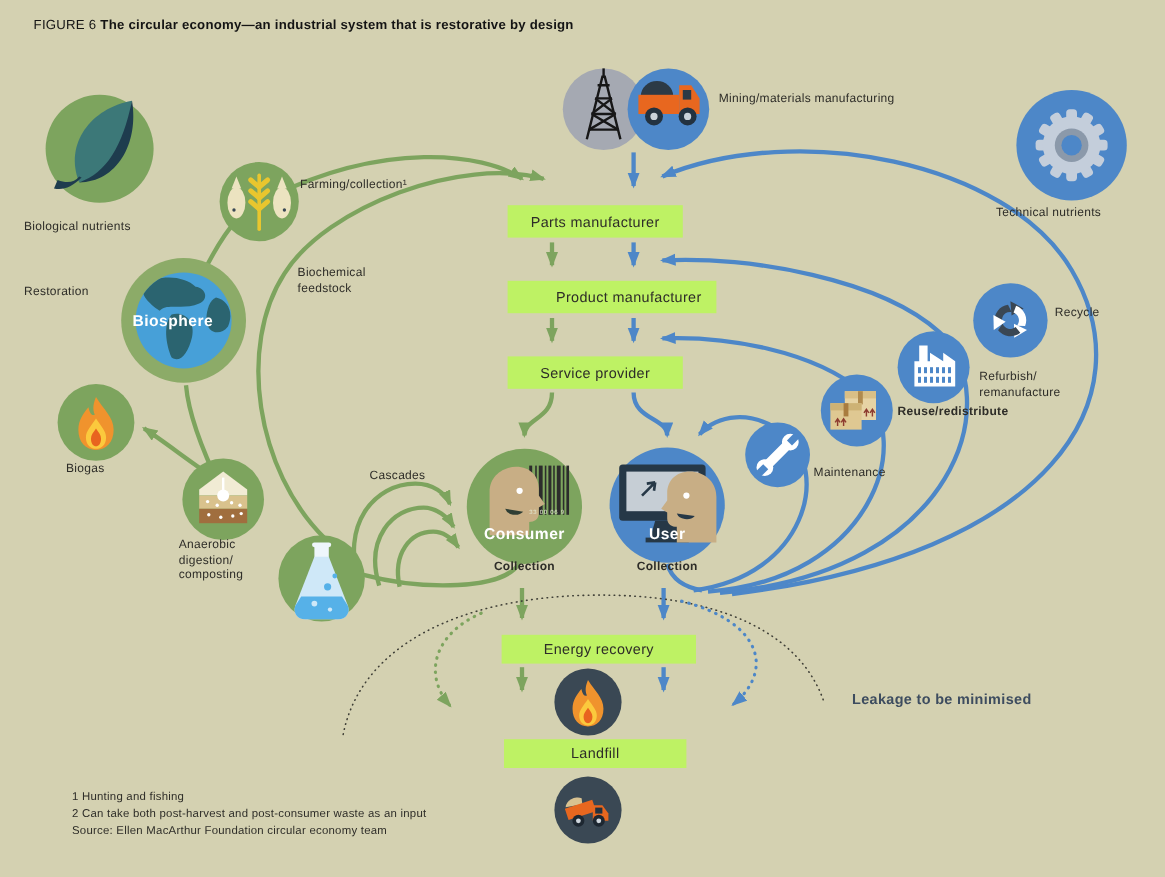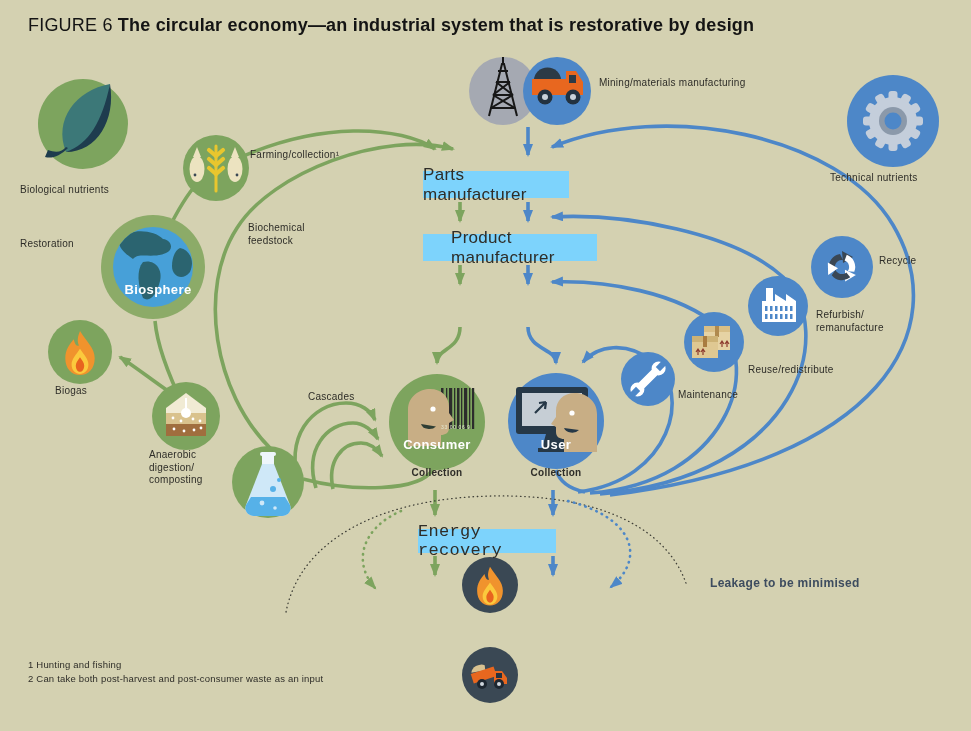--- a/index.html
+++ b/index.html
@@ -3,27 +3,27 @@
 <meta charset="utf-8">
 <style>
   html,body{margin:0;padding:0;background:#d4d1b1;}
   .stage{position:relative;width:971px;height:731px;background:#d4d1b1;overflow:hidden;
          font-family:"Liberation Sans",sans-serif;}
   svg.canvas{position:absolute;left:0;top:0;}
   .lbl{position:absolute;font-size:10px;line-height:1.25;color:#2e2d28;
        letter-spacing:.25px;white-space:pre-line;}
   .lbl-c{text-align:center;font-weight:bold;}
   .white{color:#ffffff;font-size:13px;letter-spacing:.4px;}
-  .box{position:absolute;background:#7dd3fc;display:flex;align-items:center;justify-content:center;
-       font-size:17px;color:#2e2d28;letter-spacing:.3px;}
-  .titlebar{position:absolute;left:28px;top:15px;font-size:18px;color:#141414;letter-spacing:.2px;}
+  .box{position:absolute;background:#bef264;display:flex;align-items:center;justify-content:center;
+       font-size:12px;color:#2e2d28;letter-spacing:.3px;}
+  .titlebar{position:absolute;left:28px;top:15px;font-size:11px;color:#141414;letter-spacing:.2px;}
   .titlebar .fig{font-weight:400;}
   .titlebar .ttl{font-weight:700;}
   .leak{font-weight:700;font-size:12px;color:#3d4c5f;letter-spacing:.3px;}
-  .foot{position:absolute;font-size:9.5px;color:#2e2d28;letter-spacing:.2px;}
+  .foot{position:absolute;font-size:9.5px;color:#2e2d28;letter-spacing:.2px;margin-left:32px;}
   .digits{position:absolute;font-size:5px;color:#e4e9d2;letter-spacing:.6px;}
 </style>
 </head>
 <body>
 
 <div class="stage">
 
 <svg class="canvas" width="971" height="731" viewBox="0 0 971 731">
   <defs>
     <marker id="ag" markerUnits="userSpaceOnUse" markerWidth="16" markerHeight="12" refX="11" refY="5" orient="auto">
@@ -319,48 +319,51 @@
       <circle cx="-8" cy="9" r="5" fill="#1d2731"></circle>
           <circle cx="-8" cy="9" r="2" fill="#cfd6dd"></circle>
       <circle cx="9" cy="9" r="5" fill="#1d2731"></circle>
           <circle cx="9" cy="9" r="2" fill="#cfd6dd"></circle>
     </g>
   </g>
 </svg>
 
 <div class="box" style="left:423px;top:171px;width:146px;height:27px;">Parts manufacturer</div>
 <div class="box" style="left:423px;top:234px;width:146px;height:27px;padding-left:28px;">Product manufacturer</div>
-<div class="box" style="left:418px;top:529px;width:138px;height:24px;font-family:Liberation Mono, monospace;">Energy recovery</div>
+<div class="box" style="left:423px;top:297px;width:146px;height:27px;">Service provider</div>
+<div class="box" style="left:418px;top:529px;width:162px;height:24px;">Energy recovery</div>
+<div class="box" style="left:420px;top:616px;width:152px;height:24px;">Landfill</div>
 
 <div class="titlebar">
   <span class="fig">FIGURE 6</span>
   <span class="ttl">The circular economy—an industrial system that is restorative by design</span>
 </div>
 
 <div class="lbl" style="left:20px;top:184px;">Biological nutrients</div>
 <div class="lbl" style="left:250px;top:149px;">Farming/collection¹</div>
 <div class="lbl" style="left:248px;top:222px;">Biochemical
 feedstock</div>
 <div class="lbl" style="left:20px;top:238px;">Restoration</div>
-<div class="lbl lbl-c white" style="left:108px;top:260px;width:100px;font-weight:700;margin-top:22px;">Biosphere</div>
+<div class="lbl lbl-c white" style="left:94px;top:260px;width:100px;font-weight:700;">Biosphere</div>
 <div class="lbl" style="left:55px;top:385px;">Biogas</div>
 <div class="lbl" style="left:149px;top:449px;">Anaerobic
 digestion/
 composting</div>
 <div class="lbl" style="left:308px;top:391px;">Cascades</div>
 <div class="digits" style="left:441px;top:424px;">33 00 06 9</div>
 <div class="lbl lbl-c white" style="left:387px;top:437px;width:100px;">Consumer</div>
 <div class="lbl lbl-c" style="left:387px;top:467px;width:100px;">Collection</div>
 <div class="lbl lbl-c white" style="left:506px;top:437px;width:100px;">User</div>
 <div class="lbl lbl-c" style="left:506px;top:467px;width:100px;">Collection</div>
 <div class="lbl" style="left:599px;top:77px;">Mining/materials manufacturing</div>
 <div class="lbl" style="left:830px;top:172px;">Technical nutrients</div>
 <div class="lbl" style="left:879px;top:255px;">Recycle</div>
 <div class="lbl" style="left:816px;top:309px;">Refurbish/
 remanufacture</div>
-<div class="lbl" style="left:748px;top:364px;">Reuse/redistribute</div>
+<div class="lbl" style="left:748px;top:338px;font-weight:bold;">Reuse/redistribute</div>
 <div class="lbl" style="left:678px;top:389px;">Maintenance</div>
 <div class="lbl leak" style="left:694px;top:576px;padding-left:16px;">Leakage to be minimised</div>
 
 <div class="foot" style="left:28px;top:659px;">1 Hunting and fishing</div>
 <div class="foot" style="left:28px;top:673px;text-align:center;">2 Can take both post-harvest and post-consumer waste as an input</div>
+<div class="foot" style="left:28px;top:687px;">Source: Ellen MacArthur Foundation circular economy team</div>
 
 </div>
 
 </body></html>

